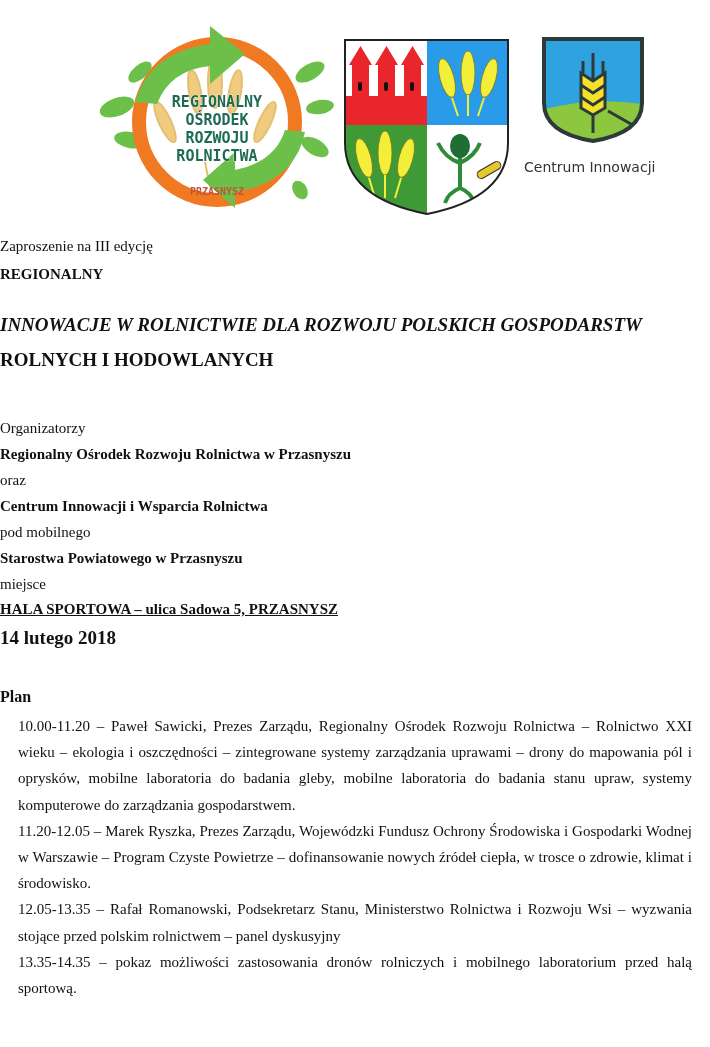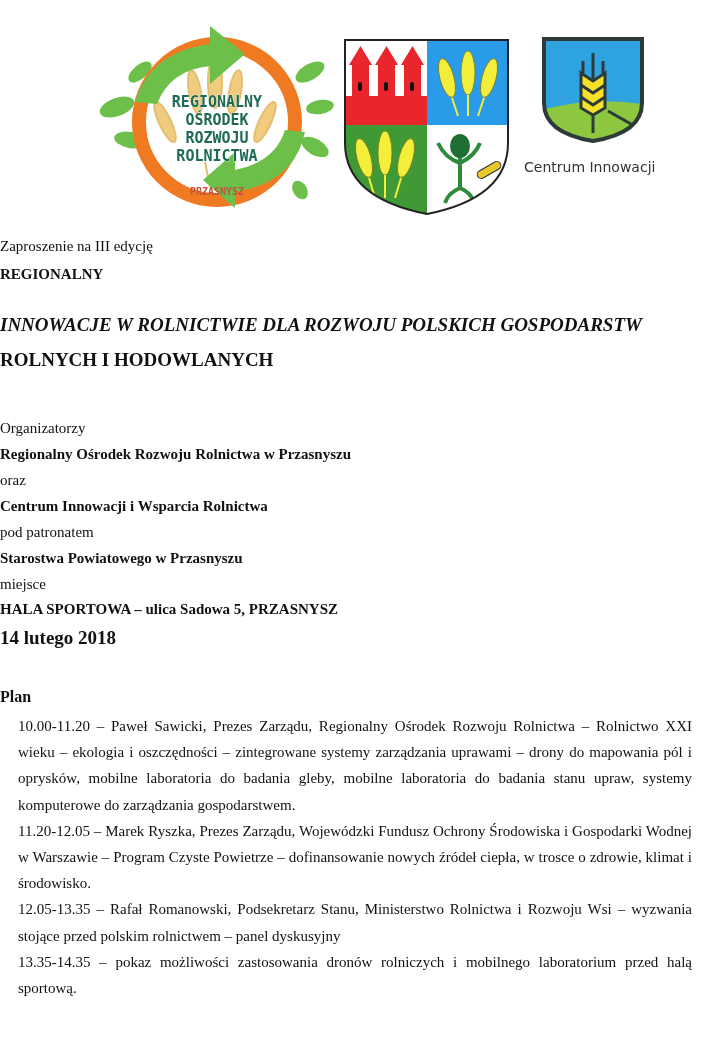--- a/index.html
+++ b/index.html
@@ -31,21 +31,21 @@
   .konf { top: 266px; }
   .title1 { top: 314px; font-size: 19px; font-weight: bold; font-style: italic; }
   .title2 { top: 349px; font-size: 19px; font-weight: bold; }
   .org-label { top: 420px; }
   .org1 { top: 446px; }
   .oraz { top: 472px; }
   .org2 { top: 498px; }
   .patr-label { top: 524px; }
   .patr { top: 550px; }
   .place-label { top: 576px; }
-  .place { top: 601px; }
+  .place { top: 601px; text-decoration: underline; }
   .date { top: 627px; font-size: 19px; font-weight: bold; }
   .plan-h { top: 688px; font-size: 16px; font-weight: bold; }
 
   .plan { position: absolute; left: 18px; width: 674px; top: 713px; font-size: 15px; line-height: 26.2px; }
   .plan p { margin: 0; text-align: justify; }
   .plan p.single { text-align: left; }
 </style>
 </head>
 <body>
 
@@ -157,21 +157,21 @@
 
 <div class="center t-small intro">Zaproszenie na III edycję</div>
 <div class="center t-small t-bold konf">REGIONALNY</div>
 <div class="center title1">INNOWACJE W ROLNICTWIE DLA ROZWOJU POLSKICH GOSPODARSTW</div>
 <div class="center title2">ROLNYCH I HODOWLANYCH</div>
 
 <div class="center t-small org-label">Organizatorzy</div>
 <div class="center t-small t-bold org1">Regionalny Ośrodek Rozwoju Rolnictwa w Przasnyszu</div>
 <div class="center t-small oraz">oraz</div>
 <div class="center t-small t-bold org2">Centrum Innowacji i Wsparcia Rolnictwa</div>
-<div class="center t-small patr-label">pod patronatem</div>
+<div class="center t-small patr-label">pod mobilnego</div>
 <div class="center t-small t-bold patr">Starostwa Powiatowego w Przasnyszu</div>
 <div class="center t-small place-label">miejsce</div>
 <div class="center t-small t-bold place">HALA SPORTOWA – ulica Sadowa 5, PRZASNYSZ</div>
 <div class="center date">14 lutego 2018</div>
 
 <div class="center plan-h">Plan</div>
 
 <div class="plan">
   <p>10.00-11.20 – Paweł Sawicki, Prezes Zarządu, Regionalny Ośrodek Rozwoju Rolnictwa – Rolnictwo XXI wieku – ekologia i oszczędności – zintegrowane systemy zarządzania uprawami – drony do mapowania pól i oprysków, mobilne laboratoria do badania gleby, mobilne laboratoria do badania stanu upraw, systemy komputerowe do zarządzania gospodarstwem.</p>
   <p>11.20-12.05 – Marek Ryszka, Prezes Zarządu, Wojewódzki Fundusz Ochrony Środowiska i Gospodarki Wodnej w Warszawie – Program Czyste Powietrze – dofinansowanie nowych źródeł ciepła, w trosce o zdrowie, klimat i środowisko.</p>

